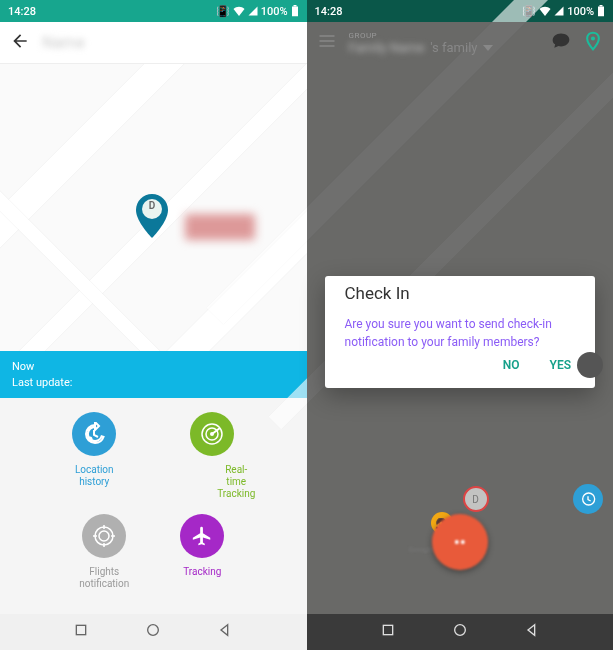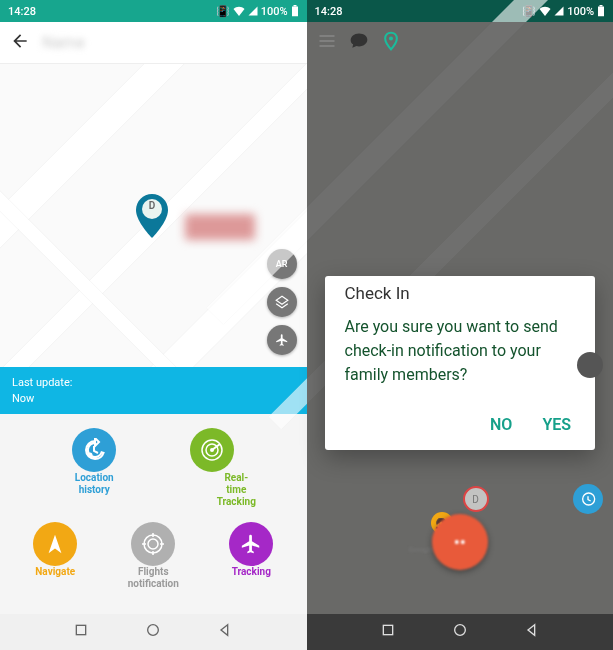--- a/index.html
+++ b/index.html
@@ -20,21 +20,21 @@
   .pin { width: 34px; height: 44px; position: relative; }
   .pin svg { width: 34px; height: 44px; }
   .pin-letter { position: absolute; top: 6px; left: 0; right: 0; text-align: center; font-size: 10px; font-weight: 600; color: #666; }
   .label-blur { position: absolute; left: 185px; top: 150px; width: 70px; height: 26px; background: #d99; filter: blur(5px); border-radius: 3px; }
   .map-btns { position: absolute; right: 10px; bottom: 12px; display: flex; flex-direction: column; gap: 8px; }
   .map-btn { width: 30px; height: 30px; border-radius: 50%; background: #777; color: #fff; display: flex; align-items: center; justify-content: center; font-size: 10px; box-shadow: 0 1px 3px rgba(0,0,0,0.3); }
   .map-btn.ar { font-weight: 600; font-size: 9px; }
   .update-bar { background: #0fb6e4; color: #fff; padding: 8px 12px; font-size: 11px; line-height: 1.4; }
   .actions-panel { background: #f5f5f5; padding: 14px 0 10px; }
   .action-row { display: flex; justify-content: center; gap: 46px; margin-bottom: 14px; }
-  .action-item { display: flex; flex-direction: column; align-items: center; gap: 0; width: 72px; font-weight: bold; }
+  .action-item { display: flex; flex-direction: column; align-items: center; gap: 8px; width: 72px; }
   .action-circle { width: 44px; height: 44px; border-radius: 50%; display: flex; align-items: center; justify-content: center; color: #fff; }
   .action-label { font-size: 10px; text-align: center; line-height: 1.2; }
   .c-blue { background: #2e9fd6; } .l-blue { color: #2e9fd6; }
   .c-green { background: #7cb928; } .l-green { color: #7cb928; margin-left: 48px; }
   .c-amber { background: #f2a814; } .l-amber { color: #f2a814; }
   .c-grey { background: #b0b0b0; } .l-grey { color: #9a9a9a; }
   .c-purple { background: #a528c7; } .l-purple { color: #a528c7; }
   .navbar { height: 36px; background: #f0f0f0; display: flex; align-items: center; justify-content: center; gap: 56px; }
   .navbar.dark { background: #3a3a3a; }
   .nav-btn svg { width: 16px; height: 16px; }
@@ -44,23 +44,23 @@
   
   .right .content { flex: 1; position: relative; background: #ddd; }
   .overlay { position: absolute; inset: 0; background: rgba(0,0,0,0.55); }
   .appbar.right-bar { position: relative; z-index: 1; height: 42px; display: flex; align-items: center; padding: 0 10px; gap: 12px; }
   .group-wrap { flex: 1; }
   .group-label { font-size: 8px; color: #999; text-transform: uppercase; letter-spacing: 0.5px; }
   .group-name { font-size: 13px; color: #888; display: flex; align-items: center; gap: 6px; }
   .group-name .blurred { filter: blur(3px); color: #bbb; }
   .dialog { position: absolute; left: 18px; right: 18px; top: 254px; background: #fff; border-radius: 3px; padding: 7px 20px 10px; box-shadow: 0 8px 24px rgba(0,0,0,0.3); }
   .dialog-title { font-size: 17px; color: #333; margin-bottom: 12px; }
-  .dialog-body { font-size: 16px; color: #14532d; line-height: 1.5; margin-bottom: 22px; }
+  .dialog-body { font-size: 12px; color: #8b5cf6; line-height: 1.5; margin-bottom: 1px; }
   .dialog-actions { display: flex; justify-content: flex-end; gap: 22px; }
-  .dialog-btn { color: #16a08a; font-size: 16px; font-weight: 600; padding: 6px 4px; }
+  .dialog-btn { color: #16a08a; font-size: 12px; font-weight: 600; padding: 6px 4px; }
   .bottom-stuff { position: absolute; bottom: 44px; left: 0; right: 0; display: flex; flex-direction: column; align-items: center; gap: 0; }
   .big-circle { width: 56px; height: 56px; border-radius: 50%; background: #e85a3a; display: flex; align-items: center; justify-content: center; color: #fff; font-size: 18px; box-shadow: 0 2px 6px rgba(0,0,0,0.4); filter: blur(1px); }
   .small-av { width: 22px; height: 22px; border-radius: 50%; background: #f2a814; position: absolute; bottom: 80px; left: 124px; display:flex; align-items:center; justify-content:center; font-size:10px; }
   .ring-d { width: 26px; height: 26px; border: 2px solid #d44; border-radius: 50%; position: absolute; bottom: 102px; left: 156px; display:flex; align-items:center; justify-content:center; font-size:10px; color:#777; background: rgba(255,255,255,0.6); }
   .side-fab { position: absolute; right: 10px; bottom: 100px; width: 30px; height: 30px; border-radius: 50%; background: #2e9fd6; display:flex; align-items:center; justify-content:center; }
   .map-btn-dark { position: absolute; right: 10px; top: 330px; width: 26px; height: 26px; border-radius: 50%; background: #555; }
   .google-txt { position: absolute; bottom: 60px; left: 102px; font-size: 8px; color: #777; filter: blur(1px); }
   .menu-icon svg, .chat-icon svg, .loc-icon svg { width: 20px; height: 20px; }
 </style>
 </head>
@@ -105,38 +105,25 @@
       <div class="pin">
         <svg viewBox="0 0 34 44">
             <path d="M17 0C8 0 1 7 1 16c0 12 16 28 16 28s16-16 16-28C33 7 26 0 17 0z" fill="#0b789a"></path>
             <circle cx="17" cy="15" r="10" fill="#eaf4f0"></circle>
           </svg>
         <div class="pin-letter">D</div>
       </div>
     </div>
     <div class="label-blur"></div>
 
-    <div class="map-btns">
-      <div class="map-btn ar">AR</div>
-      <div class="map-btn">
-        <svg width="14" height="14" viewBox="0 0 24 24">
-            <path d="M12 2L2 9l10 7 10-7z M2 15l10 7 10-7" fill="none" stroke="#fff" stroke-width="2"></path>
-          </svg>
-      </div>
-      <div class="map-btn">
-        <svg width="14" height="14" viewBox="0 0 24 24">
-            <path d="M21 16v-2l-8-5V3.5a1.5 1.5 0 10-3 0V9l-8 5v2l8-2.5V19l-2 1.5V22l3.5-1 3.5 1v-1.5L13 19v-5.5z" fill="#fff"></path>
-          </svg>
-      </div>
-    </div>
   </div>
 
   <div class="update-bar">
+    <div>Now</div>
     <div>Last update:</div>
-    <div>Now</div>
   </div>
 
   <div class="actions-panel">
     <div class="action-row">
       <div class="action-item">
         <div class="action-circle c-blue">
           <svg width="24" height="24" viewBox="0 0 24 24">
               <path d="M13 3a9 9 0 100 18c4 0 7.4-2.6 8.6-6.2l-2-.6A7 7 0 1113 5v3l4-4-4-4z M12 8v5l4 2" fill="none" stroke="#fff" stroke-width="2"></path>
               <circle cx="8" cy="17" r="2.5" fill="#fff"></circle>
             </svg>
@@ -151,28 +138,20 @@
               <circle cx="12" cy="12" r="6" fill="none" stroke="#fff" stroke-width="1.5"></circle>
               <circle cx="12" cy="12" r="2" fill="#fff"></circle>
               <path d="M12 12L20 6" stroke="#fff" stroke-width="2"></path>
             </svg>
         </div>
         <div class="action-label l-green" style="white-space:pre-line">Real-time
 Tracking</div>
       </div>
     </div>
     <div class="action-row" style="gap: 26px;">
-      <div class="action-item">
-        <div class="action-circle c-amber">
-          <svg width="22" height="22" viewBox="0 0 24 24">
-              <path d="M12 2l7 20-7-5-7 5z" fill="#fff"></path>
-            </svg>
-        </div>
-        <div class="action-label l-amber">Navigate</div>
-      </div>
       <div class="action-item">
         <div class="action-circle c-grey">
           <svg width="24" height="24" viewBox="0 0 24 24">
               <circle cx="12" cy="12" r="9" fill="none" stroke="#fff" stroke-width="1.5"></circle>
               <circle cx="12" cy="12" r="5" fill="none" stroke="#fff" stroke-width="1.5"></circle>
               <path d="M12 1v4M12 19v4M1 12h4M19 12h4" stroke="#fff" stroke-width="1.5"></path>
             </svg>
         </div>
         <div class="action-label l-grey" style="white-space:pre-line">Flights
 notification</div>
@@ -225,20 +204,30 @@
     <div class="road" style="width: 600px; height: 18px; left: -120px; top: 180px; opacity:0.6;"></div>
 
     <div class="overlay"></div>
 
     <div class="appbar right-bar">
       <span class="menu-icon">
         <svg viewBox="0 0 24 24">
             <path d="M3 6h18M3 12h18M3 18h18" stroke="#888" stroke-width="2"></path>
           </svg>
       </span>
+      <div class="group-wrap">
+        <div class="group-label">GROUP</div>
+        <div class="group-name">
+          <span class="blurred">Family Name</span>
+            <span>'s family</span>
+          <svg width="10" height="6" viewBox="0 0 10 6">
+              <path d="M0 0l5 6 5-6z" fill="#888"></path>
+            </svg>
+        </div>
+      </div>
       <span class="chat-icon">
         <svg viewBox="0 0 24 24">
             <path d="M12 3C6 3 2 7 2 11c0 2 1 4 3 5l-1 4 5-2c1 .3 2 .5 3 .5 6 0 10-4 10-8S18 3 12 3z" fill="#333"></path>
           </svg>
       </span>
       <span class="loc-icon">
         <svg viewBox="0 0 24 24">
             <path d="M12 2C8 2 5 5 5 9c0 5 7 13 7 13s7-8 7-13c0-4-3-7-7-7z" fill="none" stroke="#1abc9c" stroke-width="2.5"></path>
             <circle cx="12" cy="9" r="2.5" fill="#1abc9c"></circle>
           </svg>

